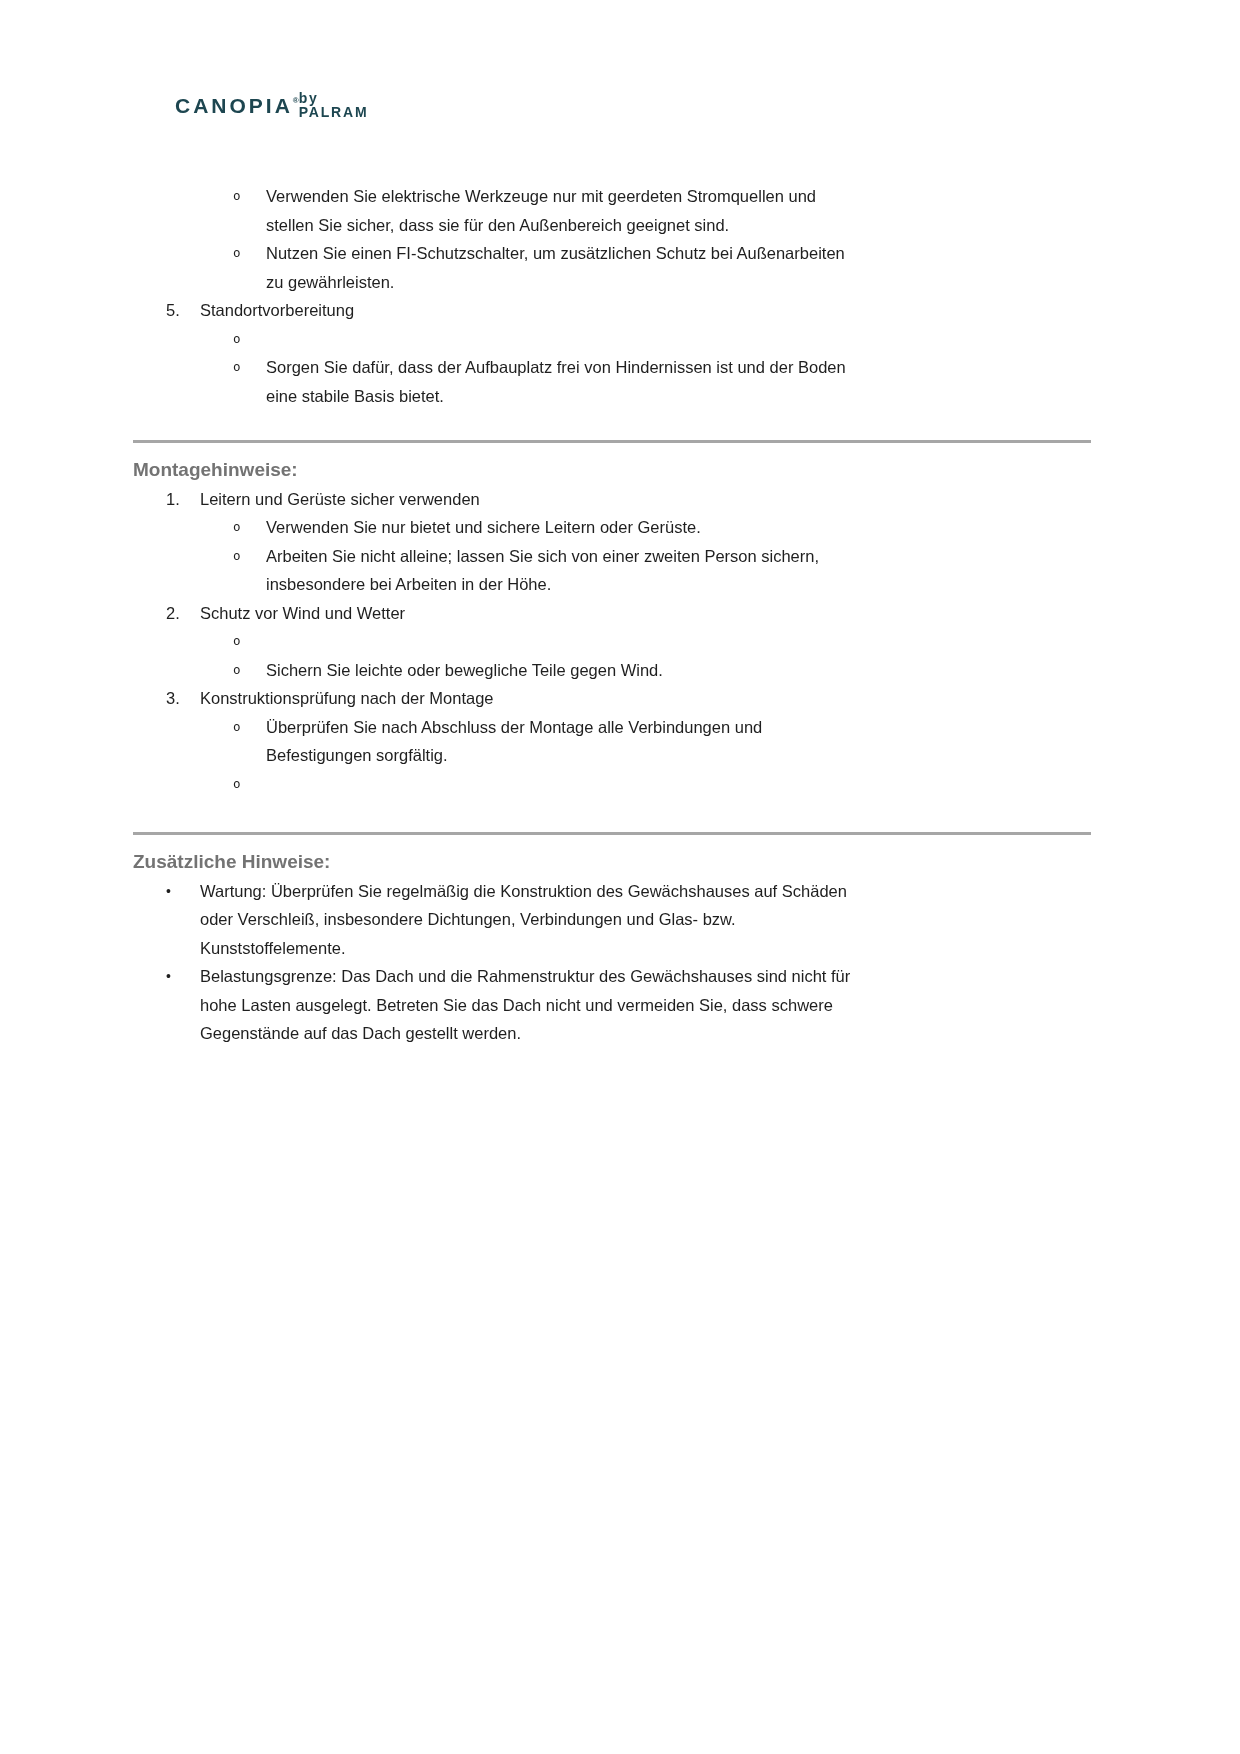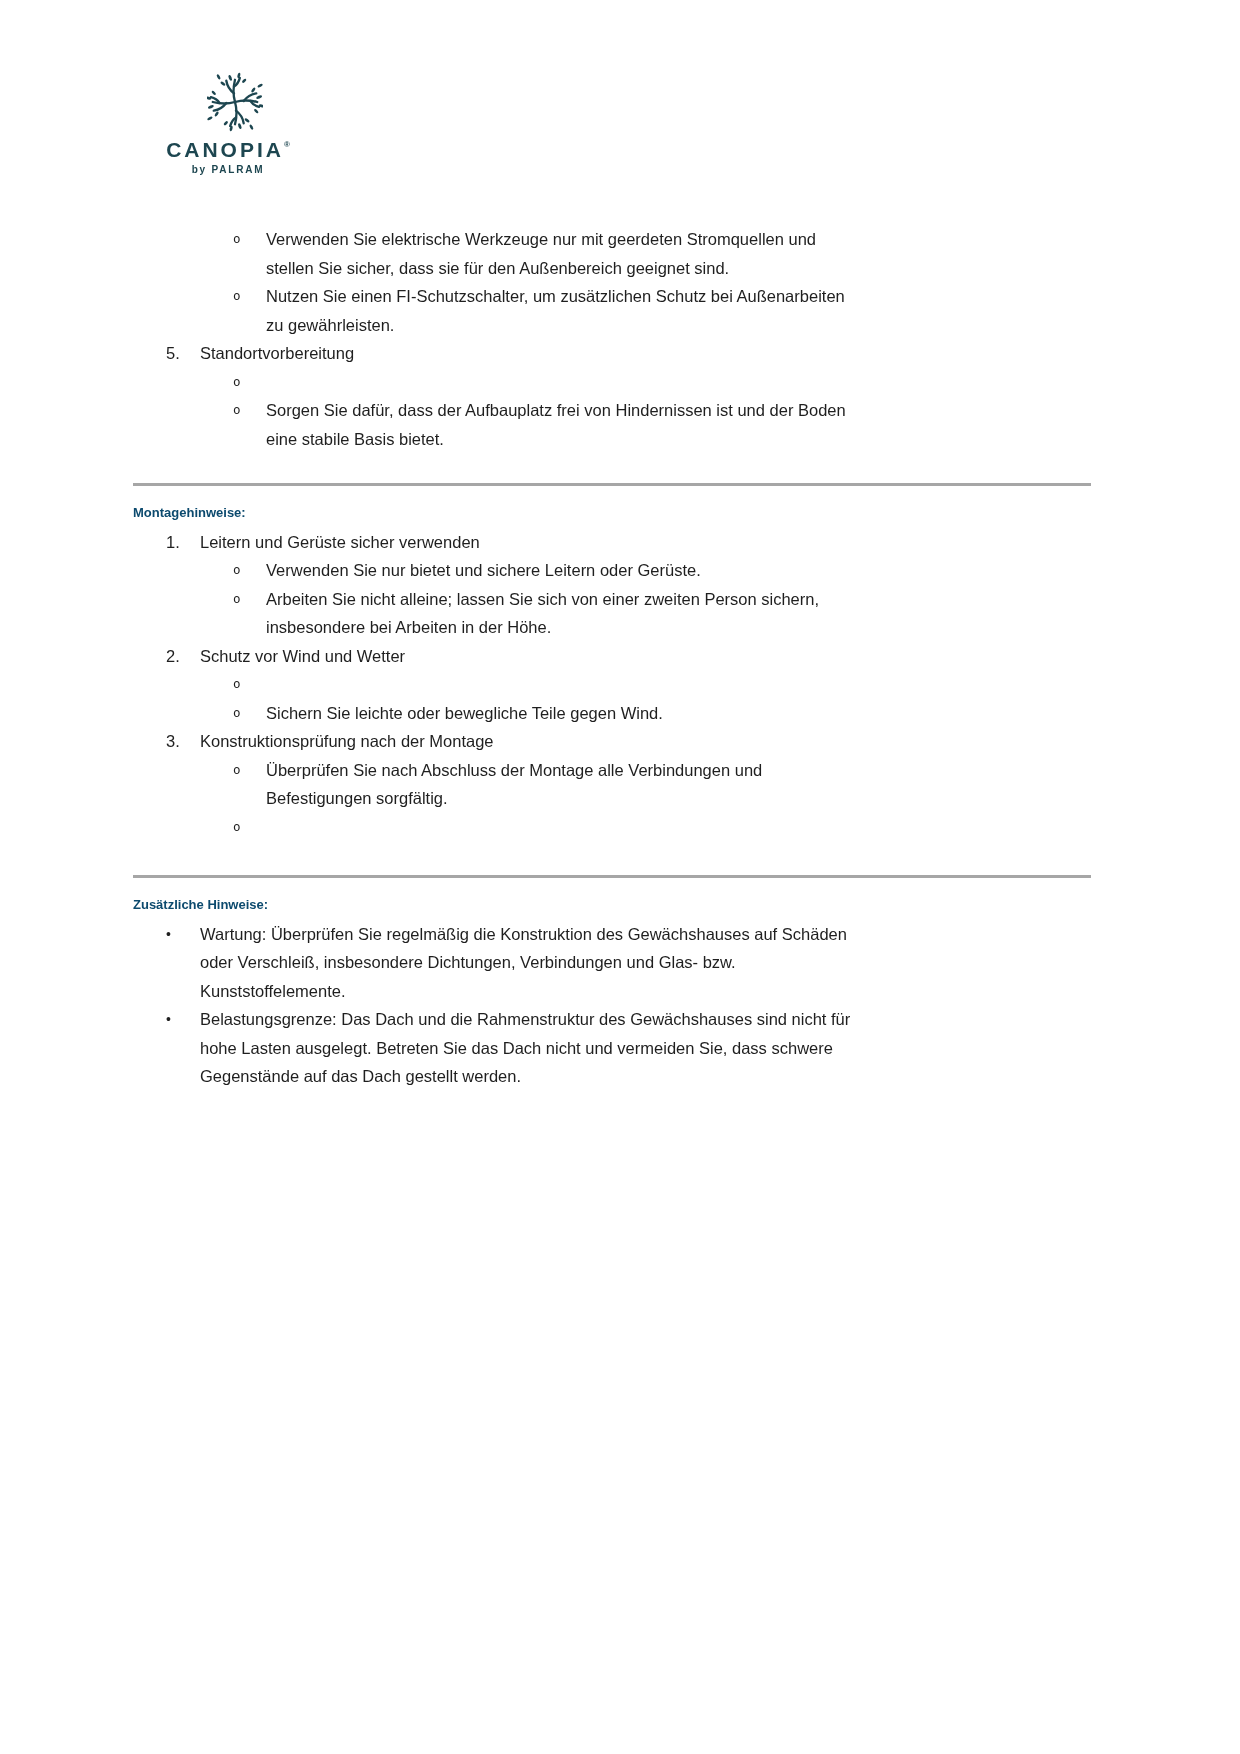--- a/index.html
+++ b/index.html
@@ -15,42 +15,41 @@
     font-size: 16.5px;
     line-height: 28.5px;
     color: #1f1f1f;
   }
 
   
   .logo {
     width: 134px;
     margin-left: 28px;
     display: flex;
-    flex-direction: column;
     align-items: center;
   }
   .logo-icon { display: block; margin-left: 14px; }
   .wordmark {
     margin-top: 7px;
     font-size: 21px;
     font-weight: 600;
     letter-spacing: 3px;
     line-height: 1;
     white-space: nowrap;
     color: #1d4650;
   }
   .wordmark .reg {
     font-size: 8px;
     vertical-align: 10px;
     letter-spacing: 0;
     font-weight: 700;
   }
   .byline {
     margin-top: 5px;
-    font-size: 10px;
+    font-size: 14px;
     font-weight: 600;
     letter-spacing: 1.8px;
     line-height: 1;
     color: #1d4650;
   }
 
   
   .doc { margin-top: 50px; }
   .row { display: flex; align-items: flex-start; }
   .txt { white-space: pre-line; }
@@ -80,24 +79,24 @@
     border: none;
     height: 3px;
     width: 958px;
     margin: 30px 0 13px 0;
     background: #a6a6a6;
   }
   .rule.second { margin-top: 34px; }
 
   .sec-heading {
     margin: 0;
-    font-size: 13px;
+    font-size: 19px;
     font-weight: 700;
     line-height: 28.5px;
-    color: #0c4a6e;
+    color: #737373;
   }
 </style>
 </head>
 <body>
 
 <div class="page">
 
   <header class="logo">
     <svg class="logo-icon" width="56" height="60" viewBox="0 0 58 62" aria-hidden="true">
       <defs>

